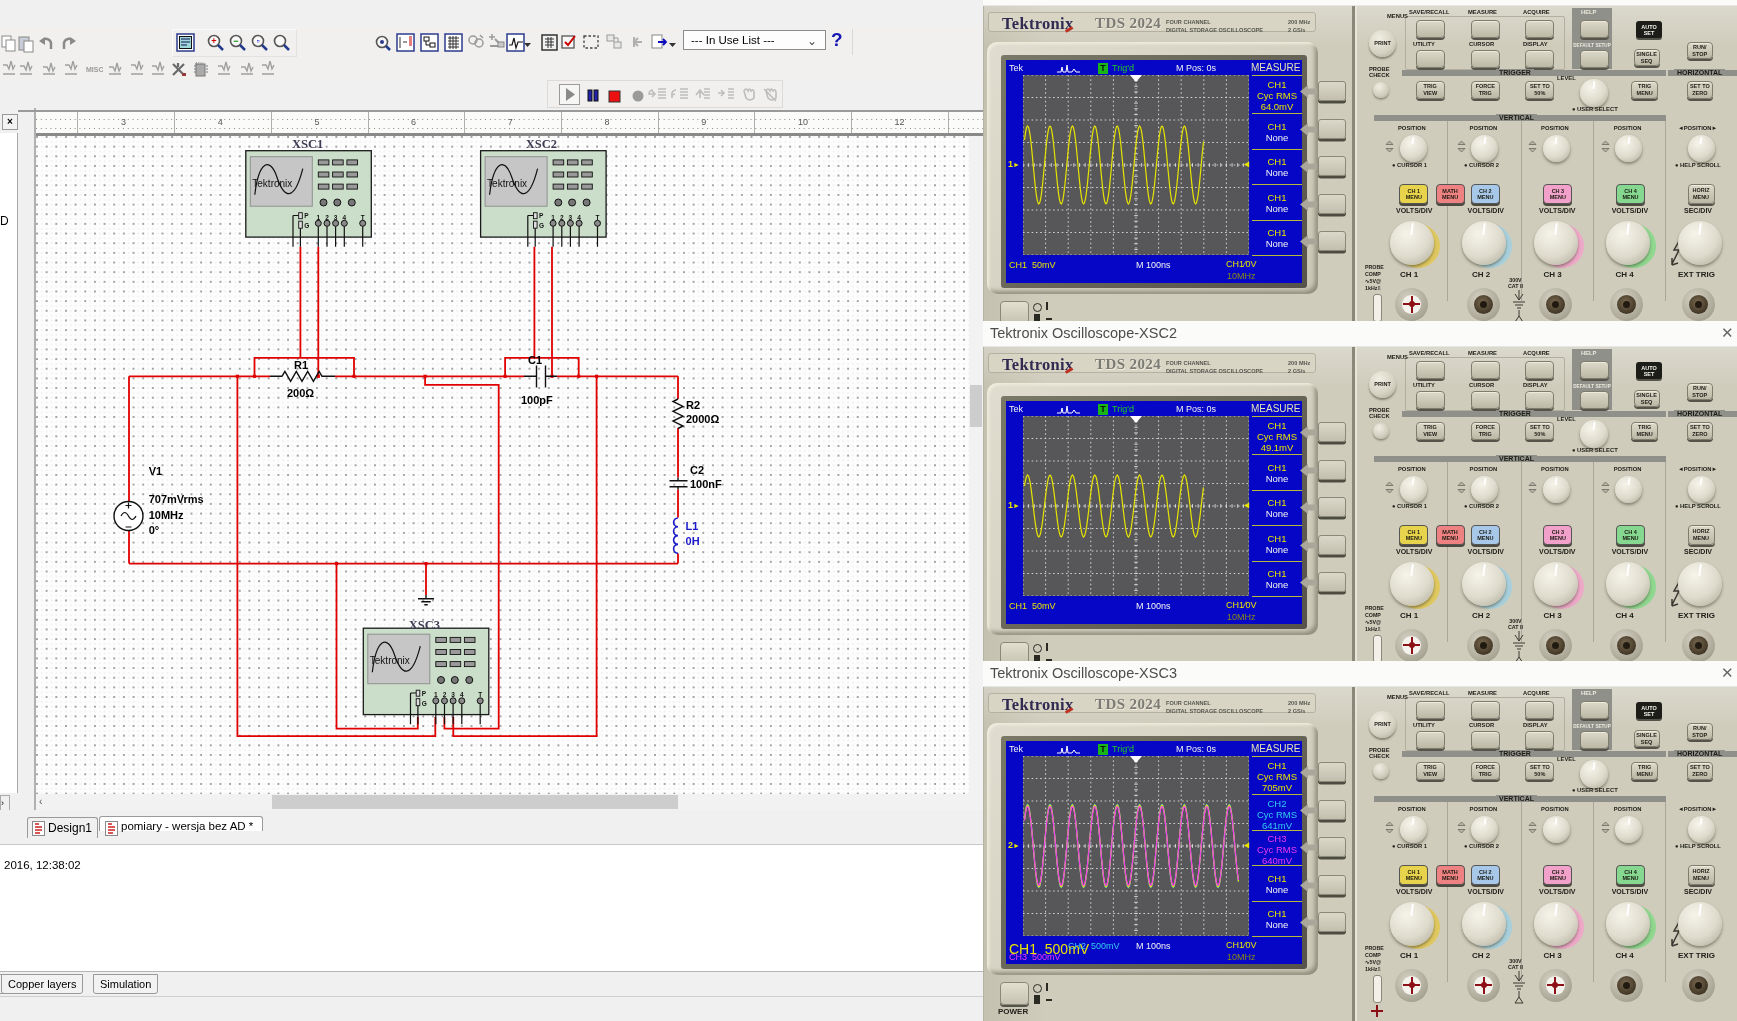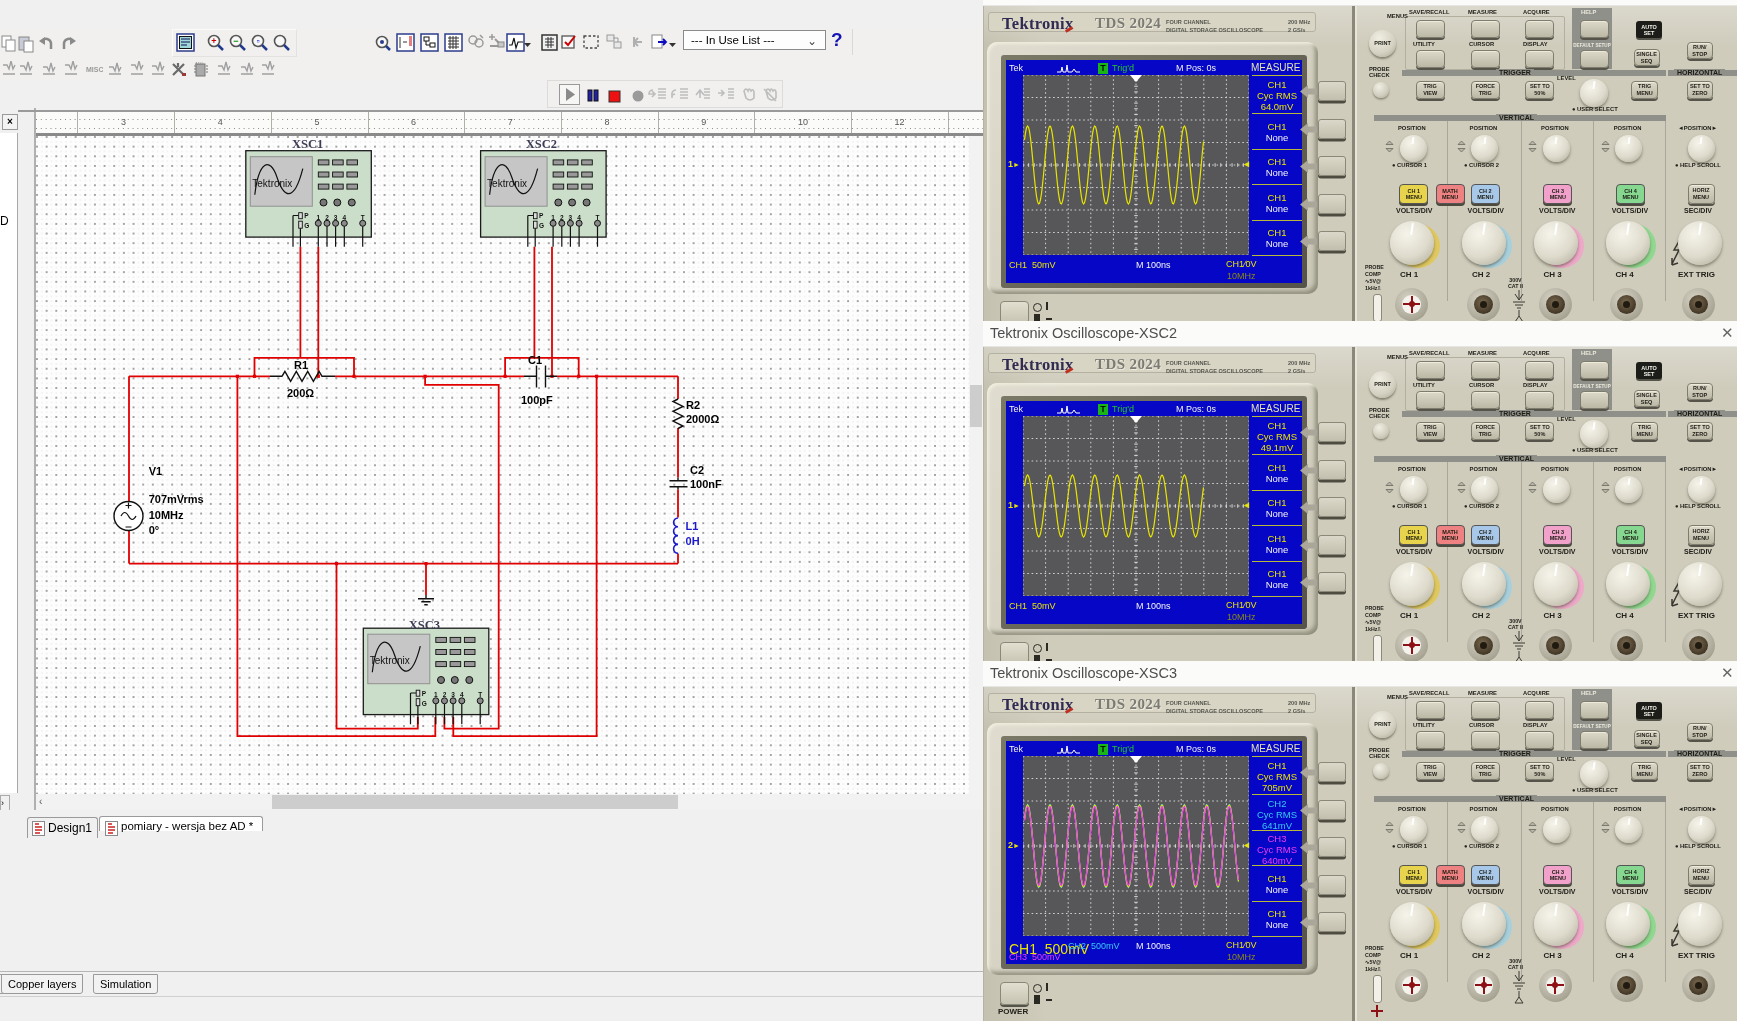--- a/index.html
+++ b/index.html
@@ -379,20 +379,23 @@
   <div id="tabsrow" class="abs">
     <div class="dtab" style="left:27px;top:7px;width:71px;padding-left:20px"><svg style="position:absolute;left:4px;top:3px" width="13" height="15">
           <rect x="0.5" y="0.5" width="12" height="14" fill="#fff" stroke="#8a8a8a"></rect>
           <path d="M3,3 h4 M3,6 h7 M3,9 h7 M3,12 h5" stroke="#cc2222" stroke-width="1.3"></path>
         </svg>Design1</div>
     <div class="dtab" style="left:99px;top:6px;width:164px;height:15px;background:#fff;white-space:nowrap;font-size:11.5px;padding-left:21px"><svg style="position:absolute;left:5px;top:4px" width="13" height="15">
           <rect x="0.5" y="0.5" width="12" height="14" fill="#fff" stroke="#8a8a8a"></rect>
           <path d="M3,3 h4 M3,6 h7 M3,9 h7 M3,12 h5" stroke="#cc2222" stroke-width="1.3"></path>
         </svg>pomiary - wersja bez AD *</div>
   </div>
+  <div id="results" class="abs">
+      <div class="abs" style="left:4px;top:14px;font-size:11.5px;color:#000">2016, 12:38:02</div>
+    </div>
   <div id="btabs" class="abs">
     <div class="btab" style="left:-6px">s</div>
     <div class="btab" style="left:1px;white-space:nowrap">Copper layers</div>
     <div class="btab" style="left:93px;white-space:nowrap">Simulation</div>
   </div>
   <div id="statusbar" class="abs"></div>
   <div id="scopes">
       <div class="win" style="top:-20px;z-index:5">
         <div class="wtitle">
           <div class="t"></div>

